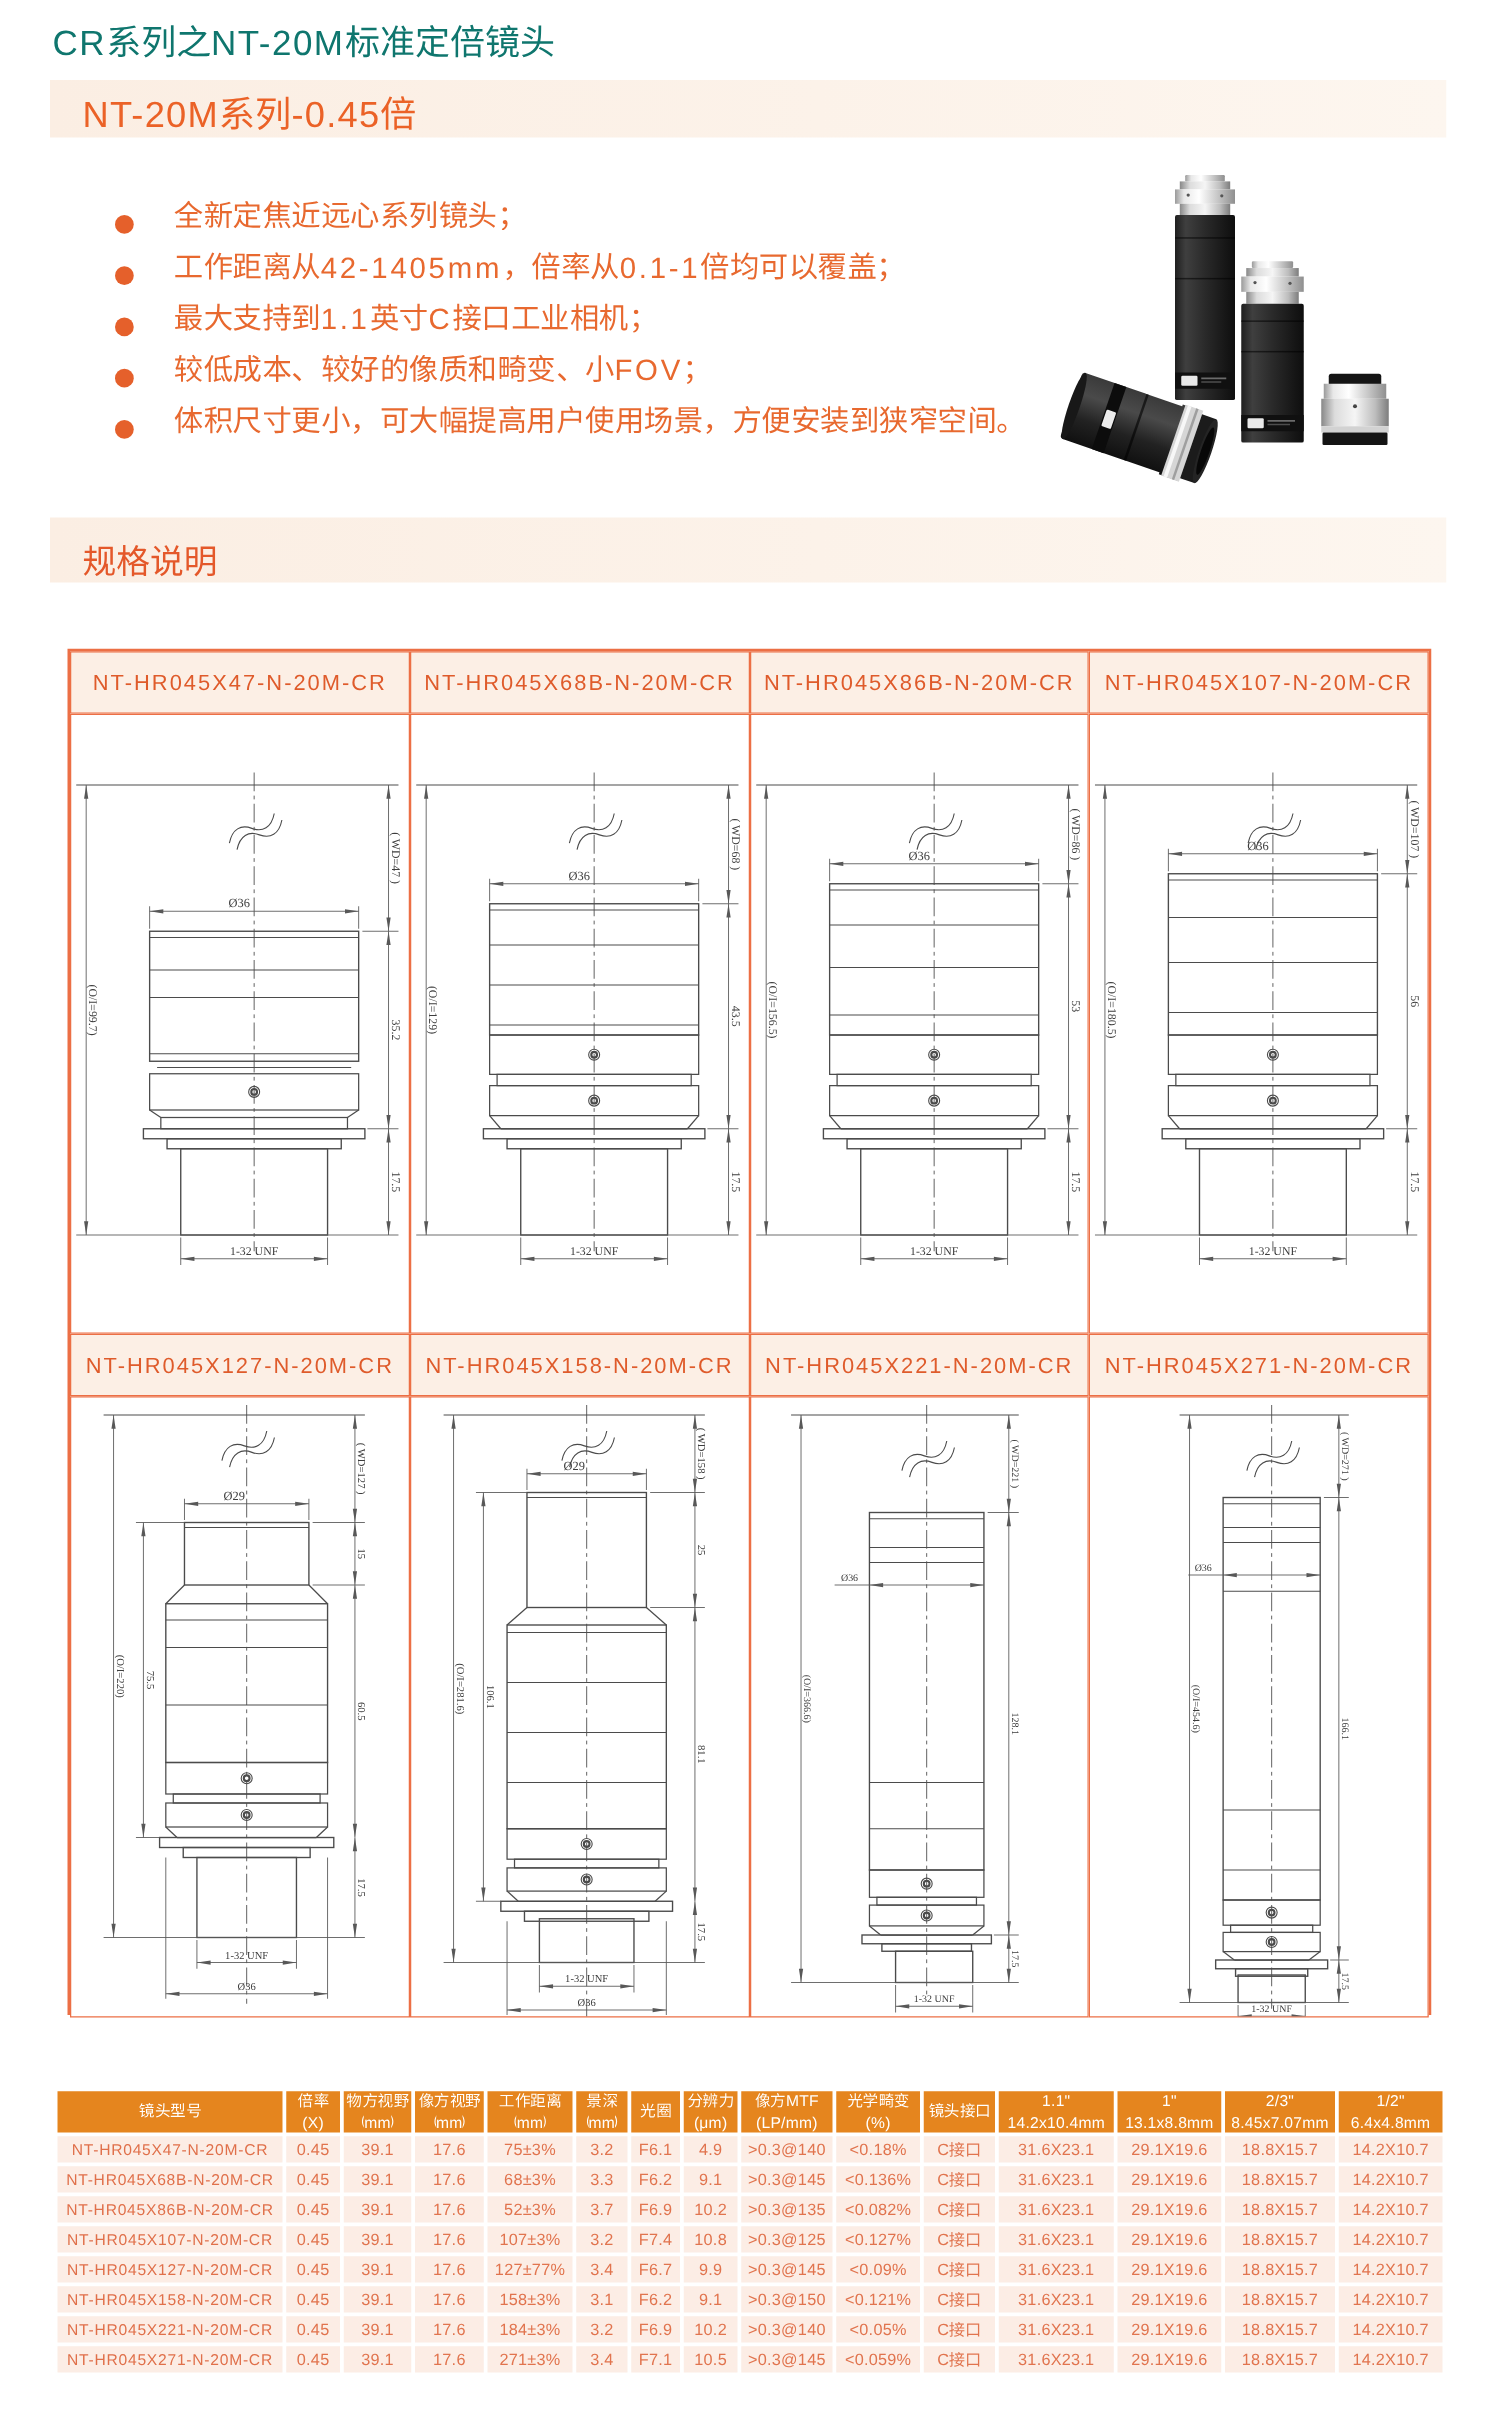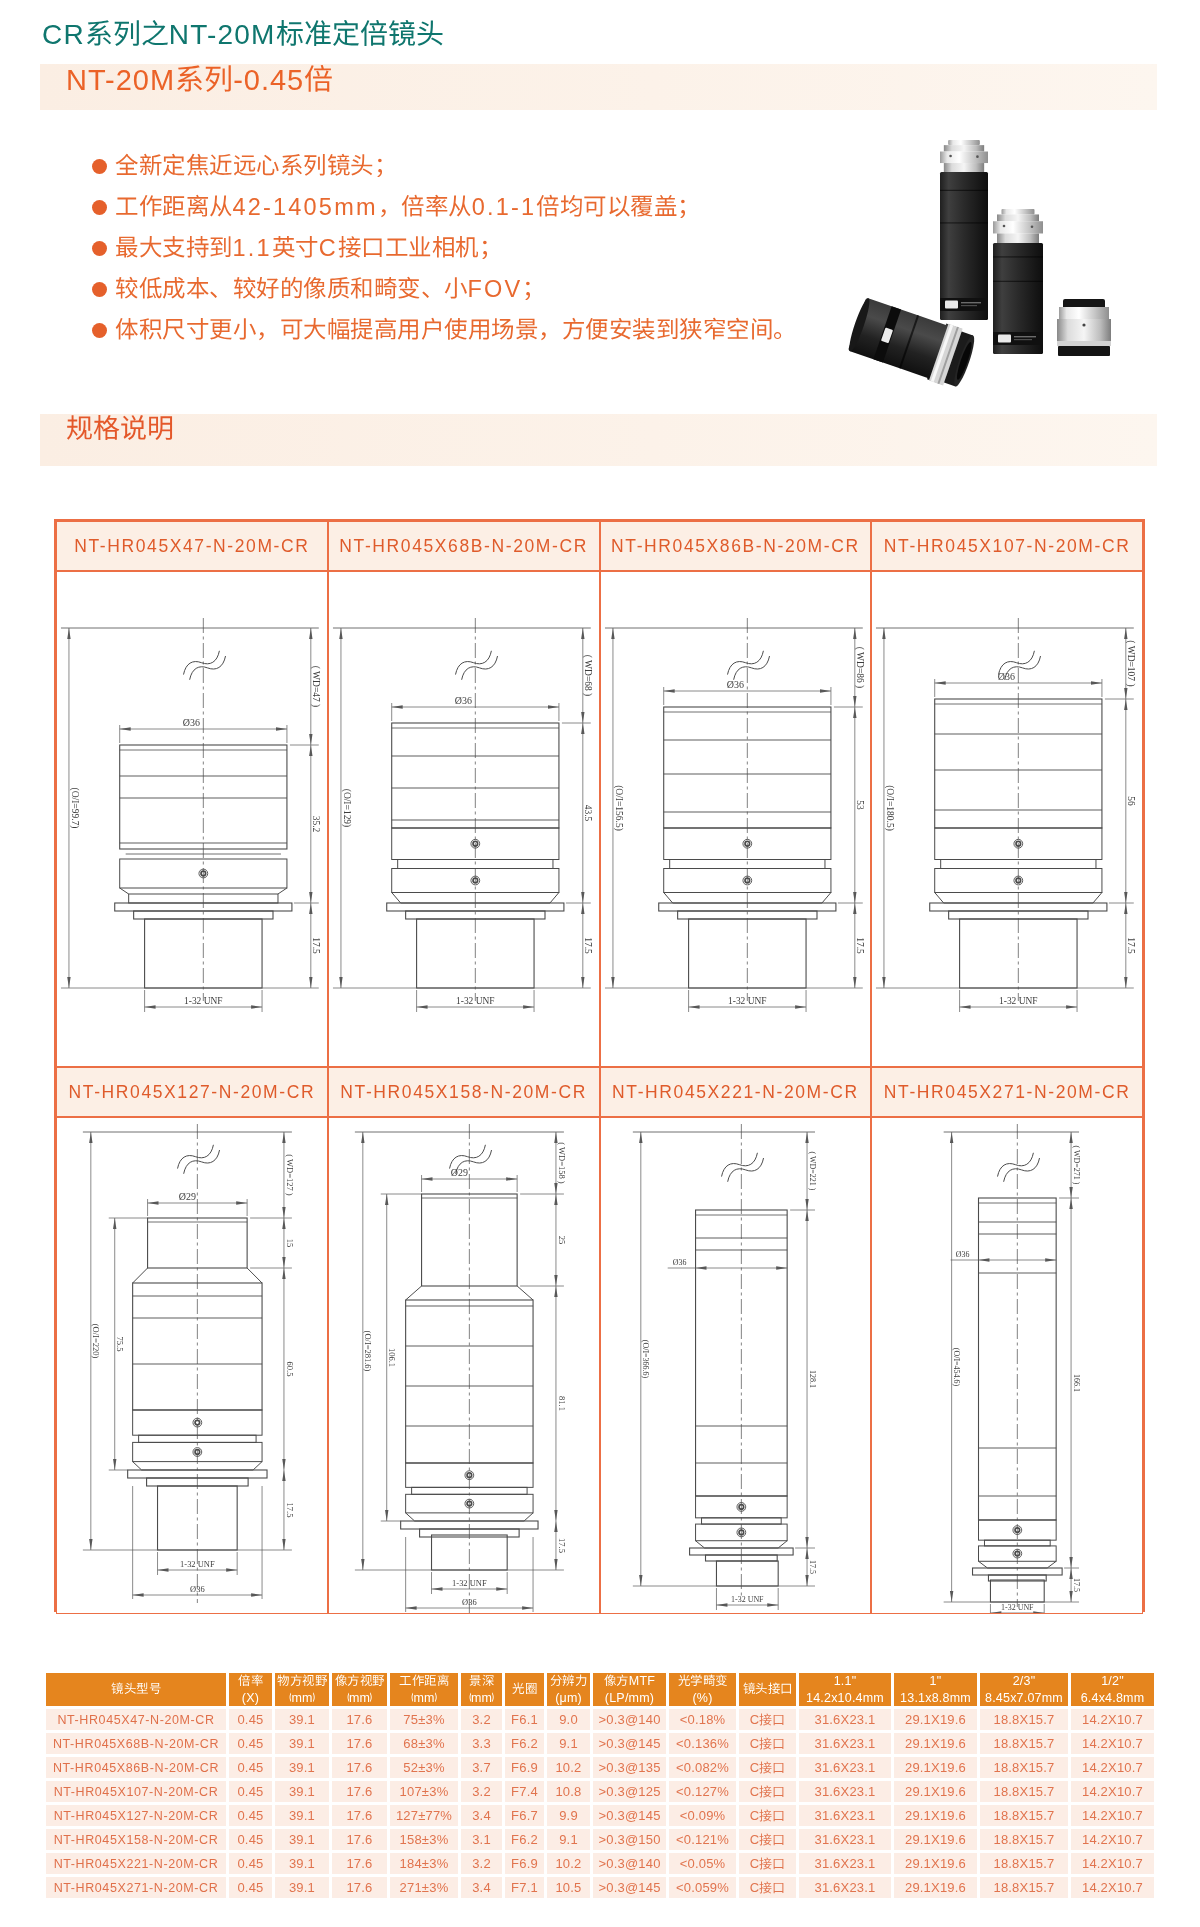--- a/index.html
+++ b/index.html
@@ -1,27 +1,27 @@
 <!DOCTYPE html>
 <html><head>
 <meta charset="utf-8">
 <style>
 html,body{margin:0;padding:0;}
 body{width:1200px;height:1927px;position:relative;background:#ffffff;
   font-family:"Liberation Sans",sans-serif;overflow:hidden;}
 .cjk svg.g{display:inline-block;width:1em;height:1em;vertical-align:-0.12em;fill:currentColor;}
 .ft .lat{letter-spacing:2.2px;}
 #page-title{position:absolute;left:42px;top:19px;font-size:28px;letter-spacing:1.2px;color:#0f766e;white-space:nowrap;}
-.banner{position:absolute;left:40px;width:1117px;background:linear-gradient(90deg,#FBEEE3 0%,#FCF2E9 55%,#FDF6EF 100%);display:flex;align-items:flex-start;}
+.banner{position:absolute;left:40px;width:1117px;background:linear-gradient(90deg,#FBEEE3 0%,#FCF2E9 55%,#FDF6EF 100%);display:flex;align-items:flex-end;}
 #series-banner{top:64px;height:46px;}
 #series-banner .t{margin-left:26px;font-size:29px;letter-spacing:1px;color:#EB6227;white-space:nowrap;}
 #section-banner{top:414px;height:52px;}
 #section-banner .t{margin-left:26px;font-size:27px;letter-spacing:1px;color:#E4582A;white-space:nowrap;}
 #features{position:absolute;left:92px;top:146px;margin:0;padding:0;list-style:none;}
-#features li{height:41px;display:flex;align-items:center;}
+#features li{height:41px;display:flex;align-items:flex-end;gap:24px;}
 #features .dot{width:15px;height:15px;border-radius:50%;background:#E5602B;margin-right:8px;flex:none;}
 #features .ft{font-size:23.5px;letter-spacing:0.8px;color:#E8692F;white-space:nowrap;}
 #product-photo{position:absolute;left:845px;top:113px;width:330px;height:300px;}
 #drawings{position:absolute;left:54px;top:519px;width:1091px;height:1093px;
   display:grid;grid-template-columns:1fr 1fr 1fr 1fr;grid-template-rows:50px 496px 50px 497px;
   border:2px solid #EC6F45;box-sizing:border-box;}
 #drawings .hd{border:1px solid #EC6F45;background:#FCEFE5;display:flex;align-items:center;justify-content:center;
   font-size:17.5px;letter-spacing:1.6px;color:#DF5B2B;white-space:nowrap;}
 #drawings .dw{border:1px solid #EC6F45;background:#fff;}
 #drawings .dw svg{display:block;width:100%;height:100%;}
@@ -1004,21 +1004,21 @@
       </thead>
     <tbody id="spec-body">
         <tr>
           <td class="model"><span class="cjk"><span class="lat">NT-HR045X47-N-20M-CR</span></span></td>
           <td><span class="cjk"><span class="lat">0.45</span></span></td>
           <td><span class="cjk"><span class="lat">39.1</span></span></td>
           <td><span class="cjk"><span class="lat">17.6</span></span></td>
           <td><span class="cjk"><span class="lat">75±3%</span></span></td>
           <td><span class="cjk"><span class="lat">3.2</span></span></td>
           <td><span class="cjk"><span class="lat">F6.1</span></span></td>
-          <td><span class="cjk"><span class="lat">9.0</span></span></td>
+          <td><span class="cjk"><span class="lat">4.9</span></span></td>
           <td><span class="cjk"><span class="lat">&gt;0.3@140</span></span></td>
           <td><span class="cjk"><span class="lat">&lt;0.18%</span></span></td>
           <td><span class="cjk"><span class="lat">C</span><svg class="g" viewBox="0 -880 1000 1000" aria-hidden="true">
                 <path d="M456 -635C485 -595 515 -539 528 -504L588 -532C575 -566 543 -619 513 -659ZM160 -839V-638H41V-568H160V-347C110 -332 64 -318 28 -309L47 -235L160 -272V-9C160 4 155 8 143 8C132 8 96 8 57 7C66 27 76 59 78 77C136 78 173 75 196 63C220 51 230 31 230 -10V-295L329 -327L319 -397L230 -369V-568H330V-638H230V-839ZM568 -821C584 -795 601 -764 614 -735H383V-669H926V-735H693C678 -766 657 -803 637 -832ZM769 -658C751 -611 714 -545 684 -501H348V-436H952V-501H758C785 -540 814 -591 840 -637ZM765 -261C745 -198 715 -148 671 -108C615 -131 558 -151 504 -168C523 -196 544 -228 564 -261ZM400 -136C465 -116 537 -91 606 -62C536 -23 442 1 320 14C333 29 345 57 352 78C496 57 604 24 682 -29C764 8 837 47 886 82L935 25C886 -9 817 -44 741 -78C788 -126 820 -186 840 -261H963V-326H601C618 -357 633 -388 646 -418L576 -431C562 -398 544 -362 524 -326H335V-261H486C457 -215 427 -171 400 -136Z"></path>
               </svg><svg class="g" viewBox="0 -880 1000 1000" aria-hidden="true">
                 <path d="M127 -735V55H205V-30H796V51H876V-735ZM205 -107V-660H796V-107Z"></path>
               </svg></span></td>
           <td><span class="cjk"><span class="lat">31.6X23.1</span></span></td>
           <td><span class="cjk"><span class="lat">29.1X19.6</span></span></td>
           <td><span class="cjk"><span class="lat">18.8X15.7</span></span></td>

